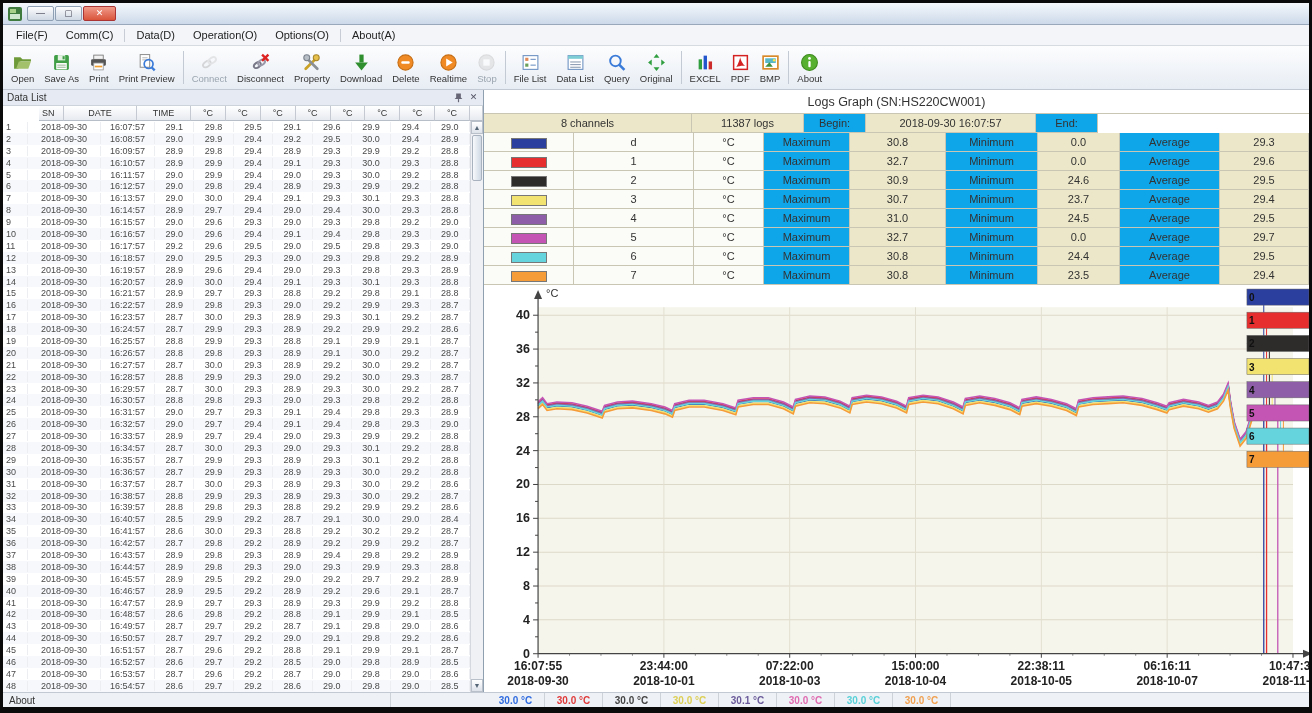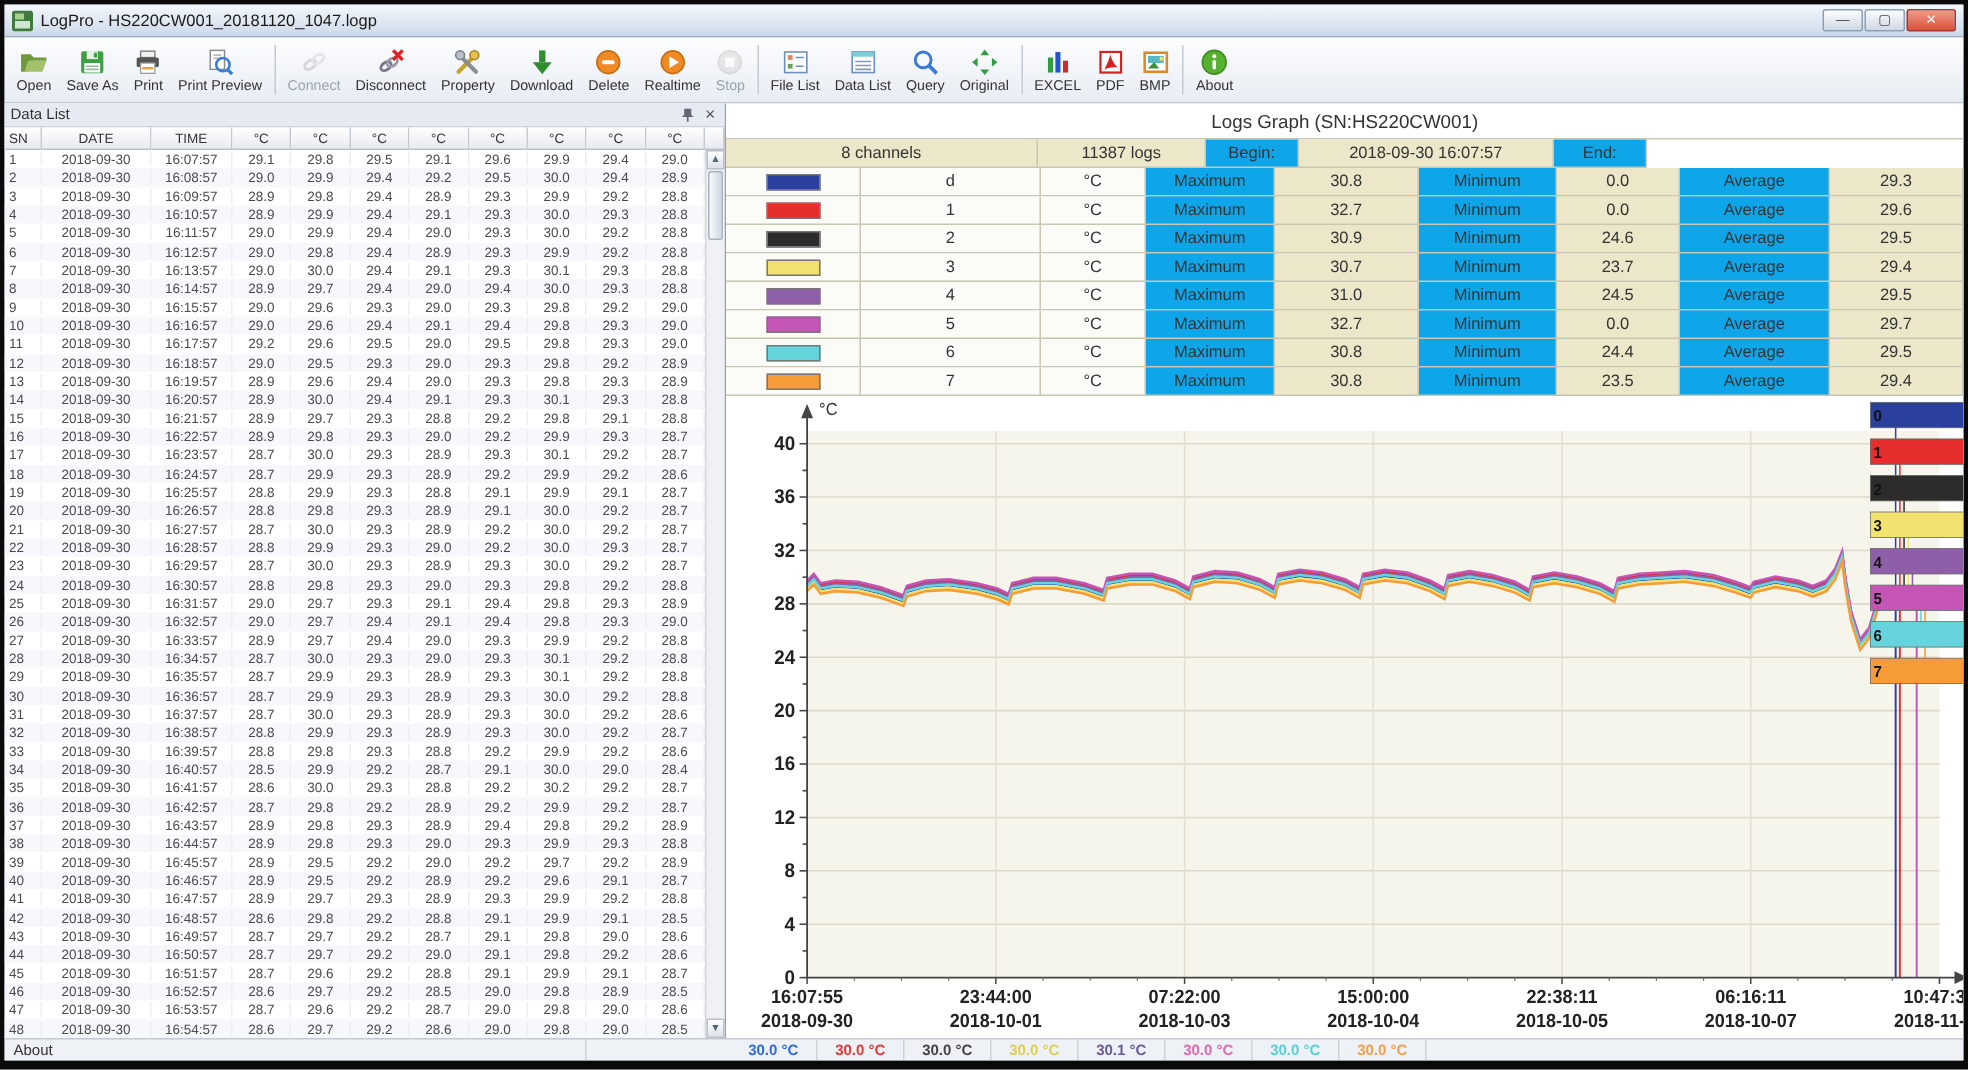--- a/index.html
+++ b/index.html
@@ -33,21 +33,21 @@
   .tool-sep { width:1px; background:#c4cad3; margin:5px 3px; }
   
   .main { flex:1; display:flex; min-height:0; }
   
   .left-panel { width:481px; flex:0 0 481px; display:flex; flex-direction:column;
                 border-right:1px solid #8fa0b0; background:#fff; }
   .panel-title { height:16px; background:#e6ebf3; border-bottom:1px solid #cdd3db;
                  display:flex; align-items:center; font-size:10px; color:#333; padding:0 4px; }
   .panel-title .pt-label { flex:1; }
   .pt-icon { width:11px; height:11px; margin-left:4px; font-size:9px; color:#556; line-height:11px; text-align:center; }
-  .dl-head { display:flex; height:15px; flex:0 0 15px; }
+  .dl-head { display:flex; height:15px; flex:0 0 15px;margin-left:36px; }
   .dl-head .hc { background:linear-gradient(#ffffff,#e7eaf0); border-right:1px solid #c5cad2;
                  border-bottom:1px solid #b8bec7; font-size:9px; color:#333; text-align:center; line-height:14px; }
   .dl-body { flex:1; display:flex; min-height:0; }
   .dl-rows { flex:1; display:flex; flex-direction:column; overflow:hidden; }
   .dl-row { flex:1 1 0; display:flex; font-size:9px; color:#4a4a4a; align-items:center; min-height:0; }
   .dl-row:nth-child(even) { background:#f6f8fb; }
   .dl-row .c { border-right:1px solid #eceef1; text-align:center; overflow:hidden; white-space:nowrap; }
   .c-sn { width:25px; flex:0 0 25px; text-align:left !important; padding-left:3px; }
   .c-date { width:73px; flex:0 0 73px; }
   .c-time { width:54px; flex:0 0 54px; }
@@ -87,28 +87,37 @@
 
 <div class="window">
   <div class="chrome">
 
     <div class="titlebar">
       <svg class="app-icon" viewBox="0 0 14 14">
           <rect x="0" y="0" width="14" height="14" rx="2" fill="#3f7a3f"></rect>
           <rect x="2" y="7" width="10" height="5" fill="#cfe6cf"></rect>
           <rect x="2" y="2" width="6" height="4" fill="#a8d08a"></rect>
         </svg>
-      <span class="title-text">LogPro - HS220CW001_20181120_1047.logp</span>
       <span class="win-btns">
         <span class="win-btn">—</span>
         <span class="win-btn">▢</span>
         <span class="win-btn close">✕</span>
       </span>
     </div>
 
+    <div class="menubar" id="menubar">
+        <span class="menu-item">File(F)</span>
+        <span class="menu-item">Comm(C)</span>
+        <span class="menu-sep"></span>
+        <span class="menu-item">Data(D)</span>
+        <span class="menu-item">Operation(O)</span>
+        <span class="menu-item">Options(O)</span>
+        <span class="menu-sep"></span>
+        <span class="menu-item">About(A)</span>
+      </div>
 
     <div class="toolbar" id="toolbar">
         <div class="tool-btn">
           <svg viewBox="0 0 18 18">
             <path d="M1 4 h6 l2 2 h8 v2 H7 L5 15 H1 Z" fill="#6f9a3a"></path>
             <path d="M5.5 8 H17 l-2.5 7 H3 Z" fill="#a3c06a"></path>
           </svg>
           <span>Open</span>
         </div>
         <div class="tool-btn">

